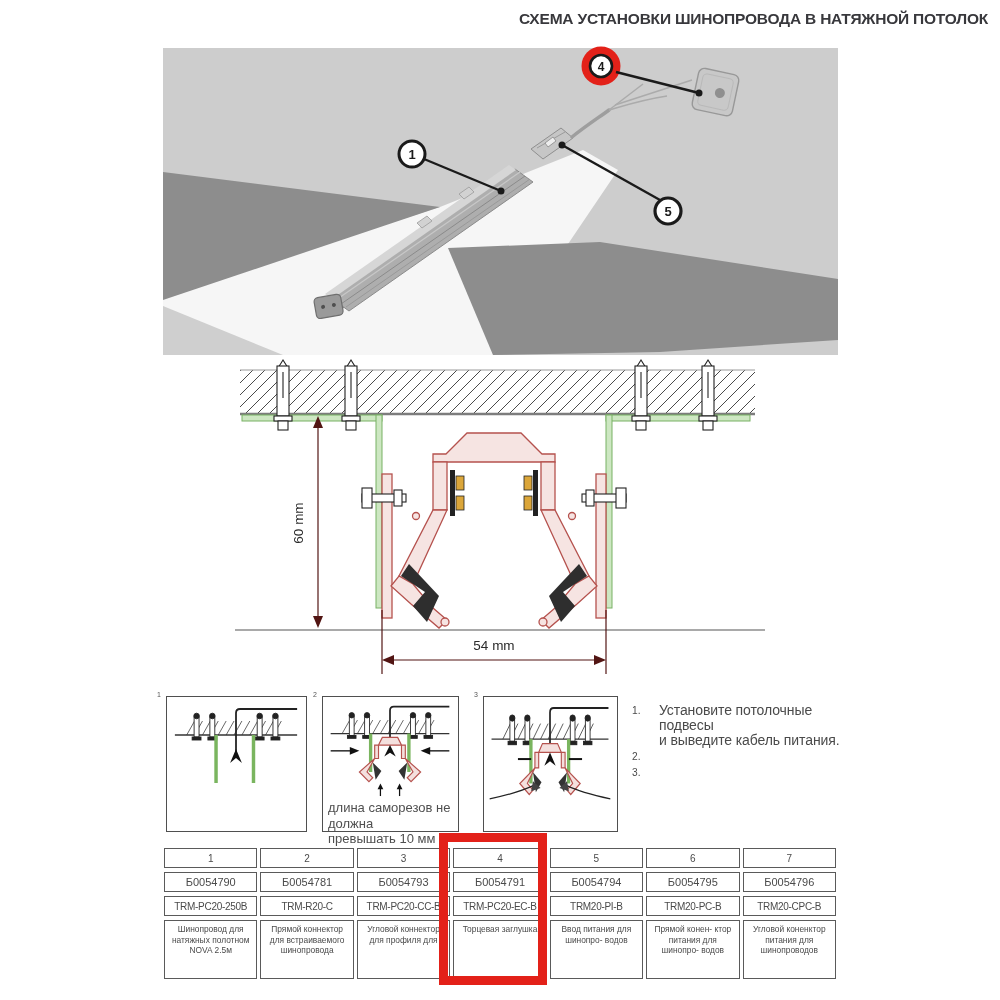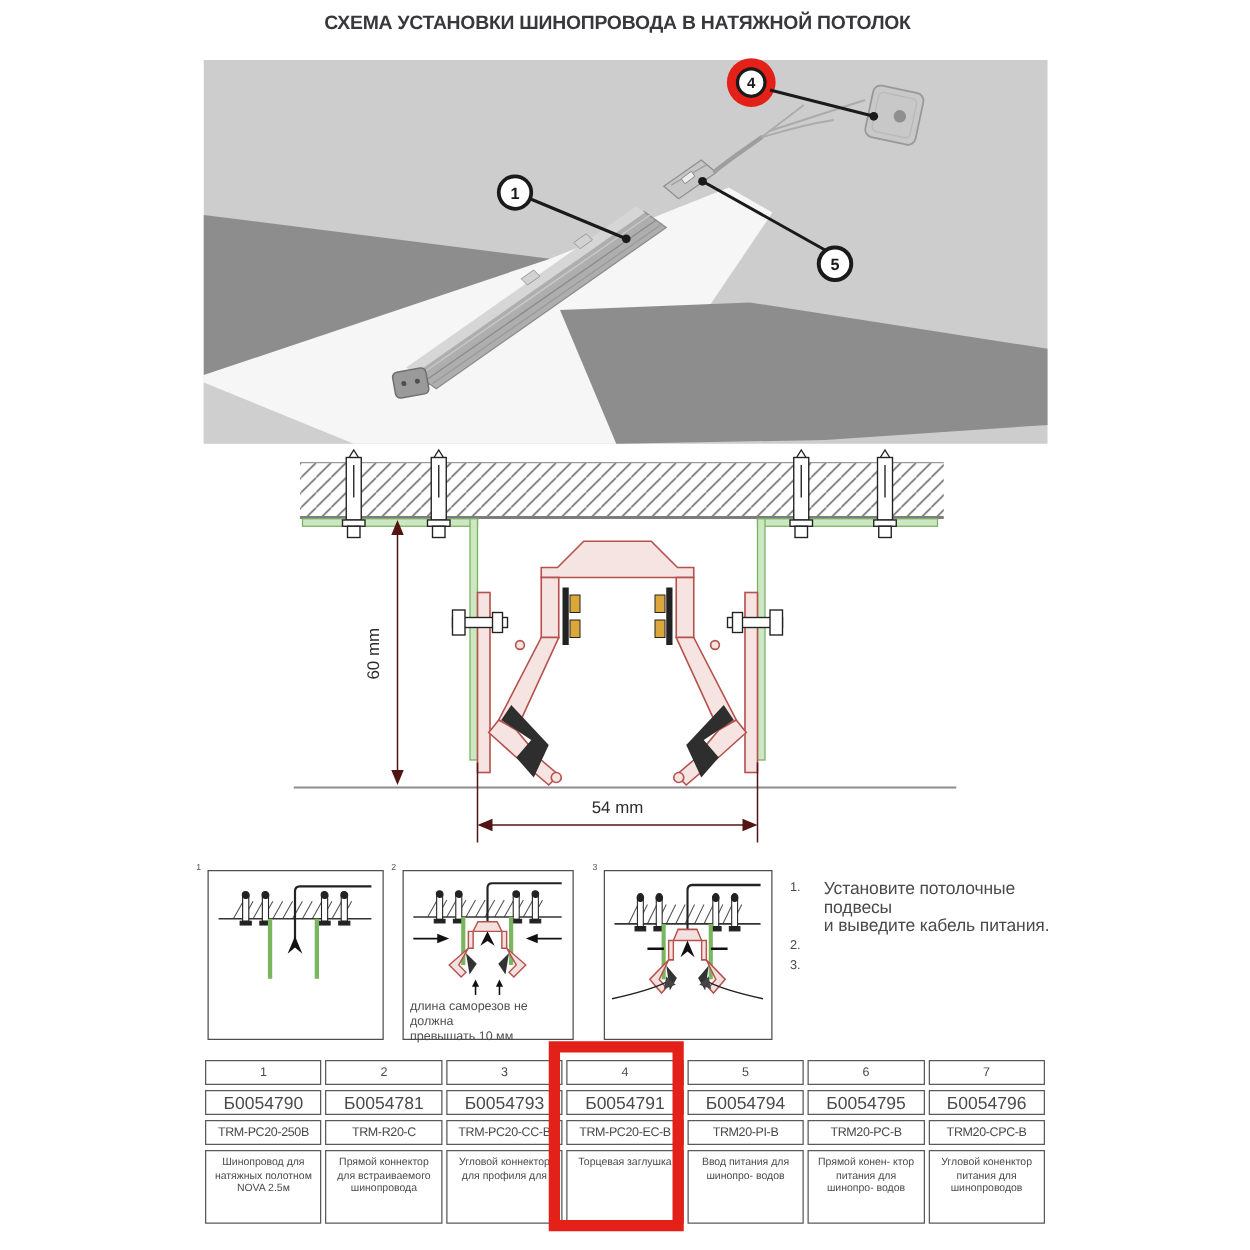--- a/index.html
+++ b/index.html
@@ -1,41 +1,41 @@
 <!DOCTYPE html>
 <html><head>
 <meta charset="utf-8">
 <style>
   html,body{margin:0;padding:0;background:#fff;}
   .page{position:relative;width:1000px;height:1000px;background:#fff;overflow:hidden;
         font-family:"Liberation Sans","DejaVu Sans",sans-serif;color:#3c3c3c;}
-  .title{position:absolute;left:0;top:10px;width:988px;text-align:center;
+  .title{position:absolute;left:0;top:10px;width:988px;text-align:right;
          font-size:15.5px;font-weight:bold;letter-spacing:-0.2px;color:#38383c;}
   svg{display:block;}
   .abs{position:absolute;}
 
   
   .panel{position:absolute;top:696px;height:136px;background:#fff;border:1.5px solid #4f4f4f;box-sizing:border-box;}
   .panel-num{position:absolute;font-size:7px;color:#555;}
-  .panel-caption{position:absolute;left:5px;top:103px;width:128px;font-size:10px;line-height:1.2;
+  .panel-caption{position:absolute;left:5px;top:103px;width:128px;font-size:13px;line-height:1.2;
                  color:#4f4f4f;white-space:pre-line;}
 
   
   .instructions{position:absolute;left:632px;top:703px;width:218px;}
   .instr{display:flex;margin:0 0 1px 0;}
   .inum{width:27px;flex:none;font-size:10.2px;color:#4a4a4a;line-height:15px;}
   .itext{font-size:14px;color:#4a4a4a;line-height:15px;white-space:pre-line;letter-spacing:-0.1px;}
 
   
   .ptable{position:absolute;left:161px;top:844px;width:678px;border-collapse:separate;
           border-spacing:3px 4px;table-layout:fixed;}
   .ptable td{border:1px solid #5a5a5a;background:#fff;text-align:center;vertical-align:middle;
              color:#4a4a4a;padding:0 2px;overflow:hidden;}
   .ptable tr:nth-child(1) td{height:18px;font-size:10px;}
-  .ptable tr:nth-child(2) td{height:18px;font-size:14px;}
+  .ptable tr:nth-child(2) td{height:18px;font-size:11px;}
   .ptable tr:nth-child(3) td{height:18px;font-size:10px;letter-spacing:-0.3px;}
   .ptable tr:nth-child(4) td{height:54px;font-size:8.4px;line-height:1.25;vertical-align:top;padding-top:3px;}
 
   
   .hlbox{position:absolute;left:439px;top:833px;width:108px;height:152px;box-sizing:border-box;
          border:9px solid #e32119;z-index:5;pointer-events:none;}
 </style>
 </head>
 <body>
 

